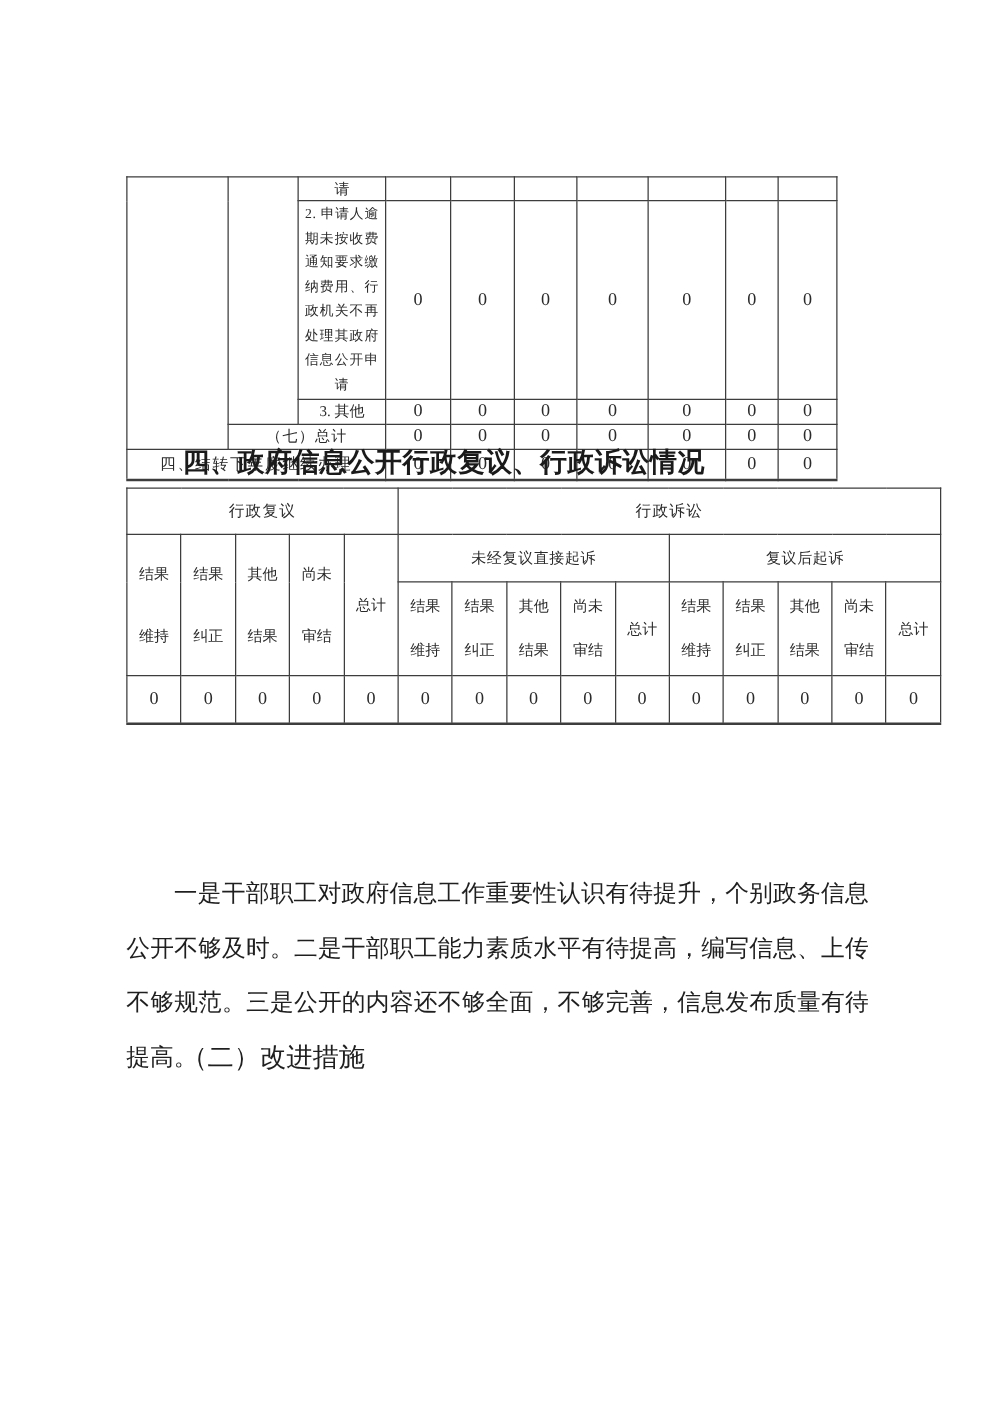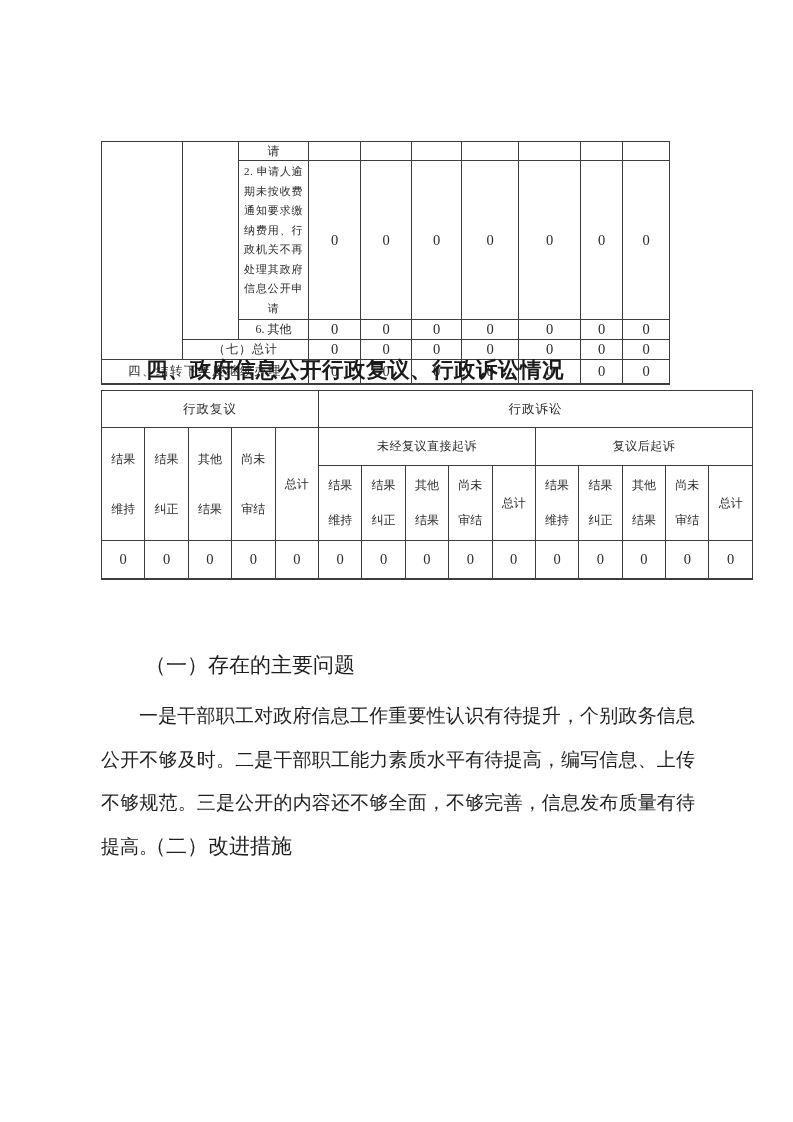--- a/index.html
+++ b/index.html
@@ -99,21 +99,21 @@
       <td class="lbl-long">2. 申请人逾期未按收费通知要求缴纳费用、行政机关不再处理其政府信息公开申请</td>
       <td class="num">0</td>
       <td class="num">0</td>
       <td class="num">0</td>
       <td class="num">0</td>
       <td class="num">0</td>
       <td class="num">0</td>
       <td class="num">0</td>
     </tr>
     <tr class="r3">
-      <td>6. 其他</td>
+      <td>3. 其他</td>
       <td class="num">0</td>
       <td class="num">0</td>
       <td class="num">0</td>
       <td class="num">0</td>
       <td class="num">0</td>
       <td class="num">0</td>
       <td class="num">0</td>
     </tr>
     <tr class="r4">
       <td colspan="2" class="lbl-sum">（七）总计</td>
@@ -234,18 +234,17 @@
       <td>0</td>
       <td>0</td>
       <td>0</td>
       <td>0</td>
       <td>0</td>
     </tr>
   </tbody>
     </table>
 
 
-  <div class="sub-title" style="top:650px;">（一）存在的主要问题</div>
   <div class="para" style="top:694px;">一是干部职工对政府信息工作重要性认识有待提升，个别政务信息公开不够及时。二是干部职工能力素质水平有待提高，编写信息、上传不够规范。三是公开的内容还不够全面，不够完善，信息发布质量有待提高。</div>
 
   <div class="sub-title" style="top:831px;">（二）改进措施</div>
 
 </div>
 
 </body></html>

